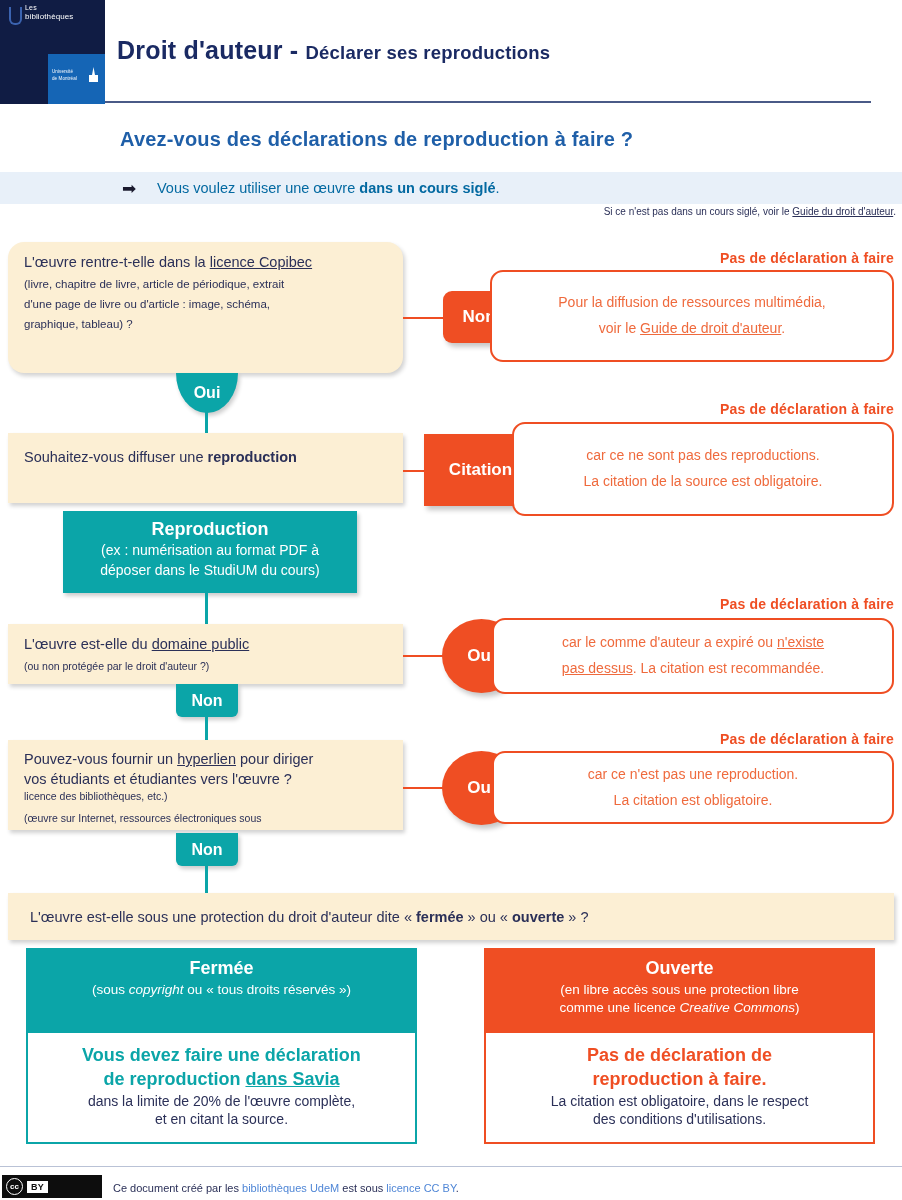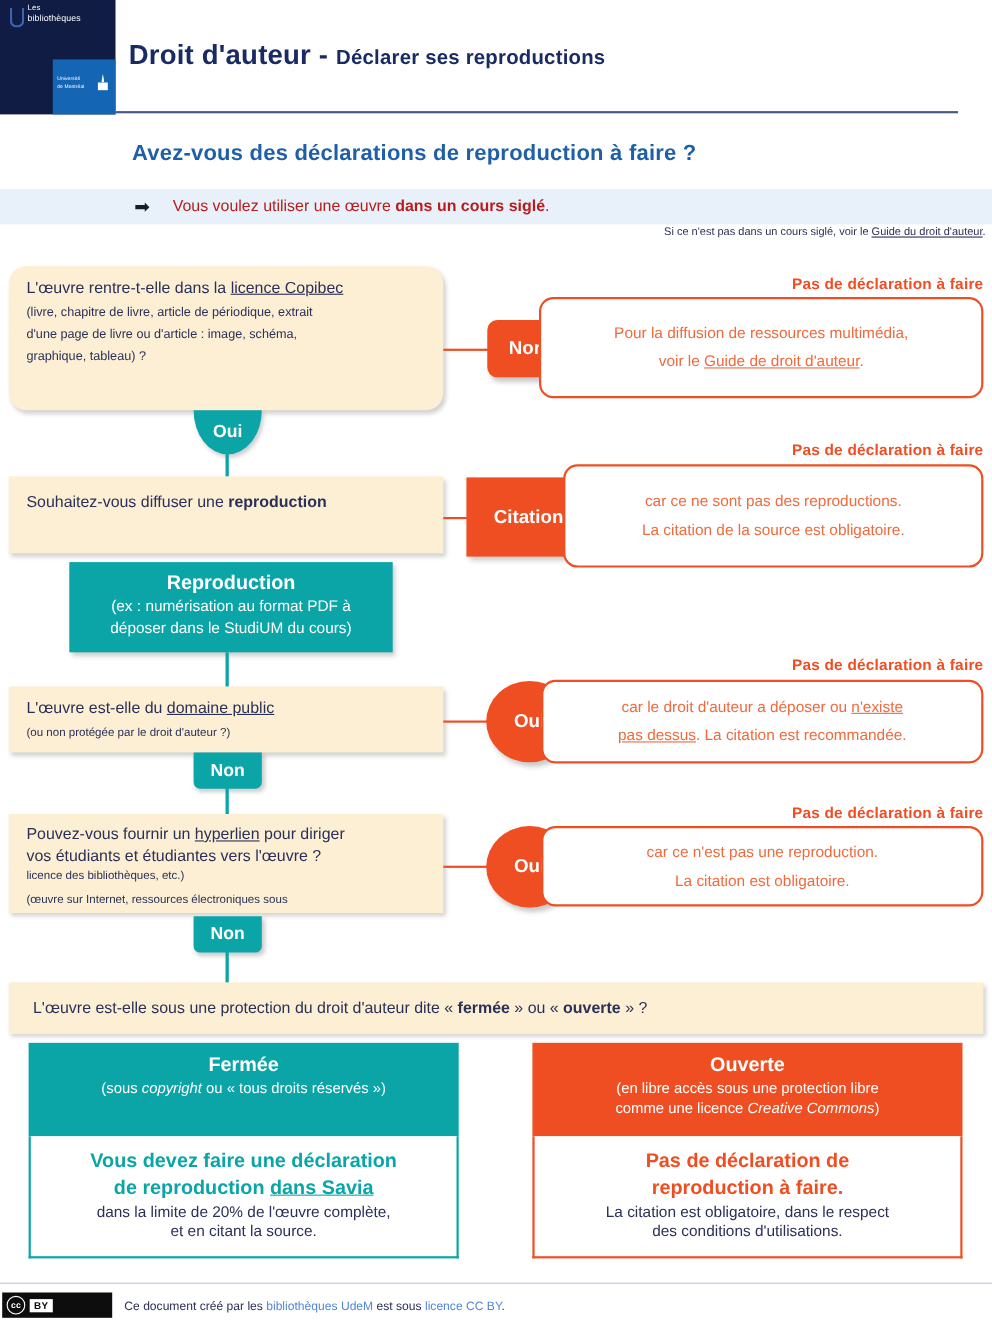--- a/index.html
+++ b/index.html
@@ -41,21 +41,21 @@
   .doc-title .dash{font-weight:bold;}
   .header-rule{position:absolute;left:105px;top:101px;right:0;height:2px;background:#4a5a87;}
 
   
   .section-title{
     position:absolute;left:120px;top:128px;
     font-size:20px;font-weight:bold;color:#1f5fa8;letter-spacing:.2px;white-space:nowrap;
   }
   .intro-band{position:absolute;left:0;top:172px;width:902px;height:32px;background:#e8f0f9;}
   .intro-arrow{position:absolute;left:122px;top:182px;width:26px;height:13px;color:#1a1a2e;font-size:17px;line-height:13px;}
-  .intro-text{position:absolute;left:157px;top:180px;font-size:14.5px;color:#b91c1c;}
+  .intro-text{position:absolute;left:157px;top:180px;font-size:14.5px;color:#0369a1;}
   .intro-text b{font-weight:bold;}
   .intro-note{
     position:absolute;right:6px;top:206px;font-size:10px;color:#2b3058;white-space:nowrap;
   }
   .intro-note u{text-decoration:underline;}
 
   
   .qbox{
     position:absolute;background:#fcefd4;box-shadow:2px 3px 4px rgba(0,0,0,.18);
     box-sizing:border-box;padding:10px 16px;color:#2b3058;
@@ -233,21 +233,21 @@
     <div class="q-main">
       <span>L'œuvre est-elle du </span><u>domaine public</u>
     </div>
     <div class="q-sub2" style="margin-top:3px;">(ou non protégée par le droit d'auteur ?)</div>
   </div>
   <div class="conn" style="left:403px;top:655px;width:42px;"></div>
   <div class="badge-ellipse" style="left:442px;top:619px;width:79px;height:74px;">Oui</div>
   <div class="res-title" style="right:8px;top:596px;">Pas de déclaration à faire</div>
   <div class="res-box" style="left:492px;top:618px;width:402px;height:76px;">
     <div>
-      <span>car le droit d'auteur a déposer ou </span><u>n'existe</u>
+      <span>car le comme d'auteur a expiré ou </span><u>n'existe</u>
     </div>
     <div>
       <u>pas dessus</u><span>. La citation est recommandée.</span>
     </div>
   </div>
   <div class="teal-pill pill-flat" style="left:176px;top:684px;width:62px;height:33px;">Non</div>
   <div class="vline" style="left:205px;top:714px;height:28px;"></div>
 
   <div class="qbox" style="left:8px;top:740px;width:395px;height:90px;padding-top:10px;">
     <div class="q-main" style="line-height:1.35;">

